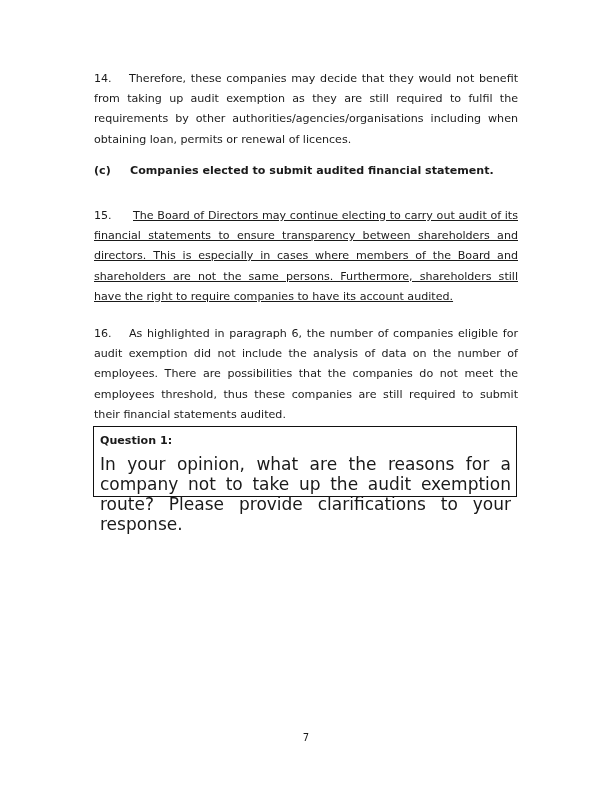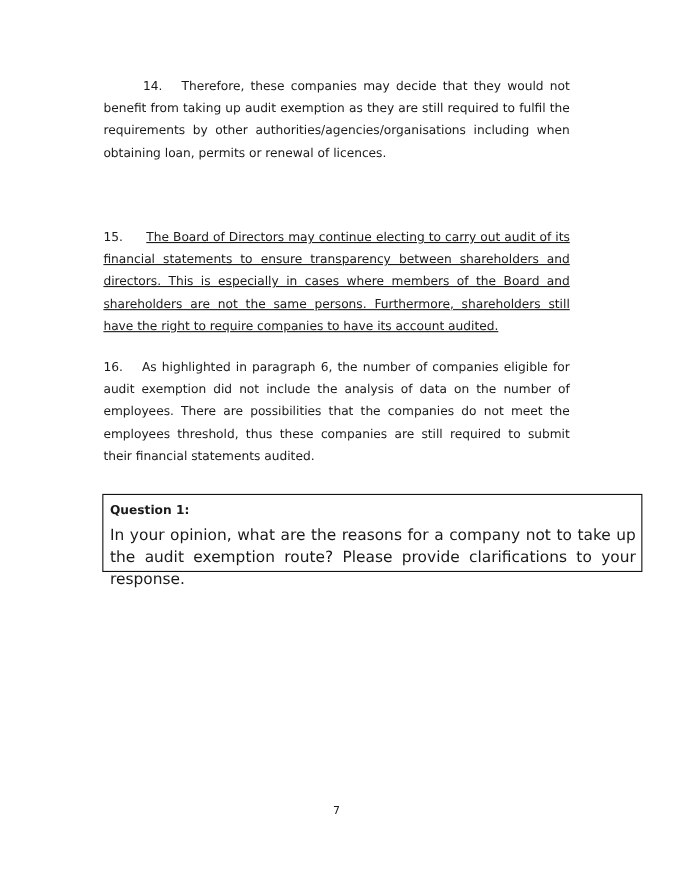--- a/index.html
+++ b/index.html
@@ -42,58 +42,61 @@
       line-height: 16px;
       white-space: nowrap;
     }
     .heading .letter {
       display: inline-block;
       width: 36px;
     }
     .qbox {
       position: absolute;
       left: 93px;
-      top: 449px;
-      width: 491px;
+      top: 426px;
+      width: 424px;
       height: 71px;
       border: 1px solid #111;
       box-sizing: border-box;
       padding: 4px 5px 0 6px;
     }
     .qbox .qtitle {
       font-size: 11.1px;
       font-weight: bold;
       line-height: 16px;
       margin-top: 2px;
     }
     .qbox .qtext {
-      font-size: 14px;
+      font-size: 17px;
       line-height: 20px;
       text-align: justify;
       margin-top: 5px;
     }
     .pagenum {
       position: absolute;
       top: 731px;
       left: 0;
       width: 612px;
       text-align: center;
       font-size: 10px;
       line-height: 14px;
     }
   </style>
 </head>
 <body>
 
 <div class="page">
 
   <div class="block para" style="top:69px;">
-    <span class="num" style="width:35px;margin-left:36px;">14.</span><span>Therefore, these companies may decide that they would not benefit from taking up audit exemption as they are still required to fulfil the requirements by other authorities/agencies/organisations including when obtaining loan, permits or renewal of licences.</span>
+    <span class="num" style="width:35px;">14.</span><span>Therefore, these companies may decide that they would not benefit from taking up audit exemption as they are still required to fulfil the requirements by other authorities/agencies/organisations including when obtaining loan, permits or renewal of licences.</span>
   </div>
 
+  <div class="heading" style="top:163px;">
+    <span class="letter">(c)</span><span>Companies elected to submit audited financial statement.</span>
+  </div>
 
   <div class="block para" style="top:206px;text-decoration:underline;">
     <span class="num" style="width:39px;">15.</span><span>The Board of Directors may continue electing to carry out audit of its financial statements to ensure transparency between shareholders and directors. This is especially in cases where members of the Board and shareholders are not the same persons. Furthermore, shareholders still have the right to require companies to have its account audited.</span>
   </div>
 
 
   <div class="block para" style="top:324px;">
     <span class="num" style="width:35px;">16.</span><span>As highlighted in paragraph 6, the number of companies eligible for audit exemption did not include the analysis of data on the number of employees. There are possibilities that the companies do not meet the employees threshold, thus these companies are still required to submit their financial statements audited.</span>
   </div>
 

